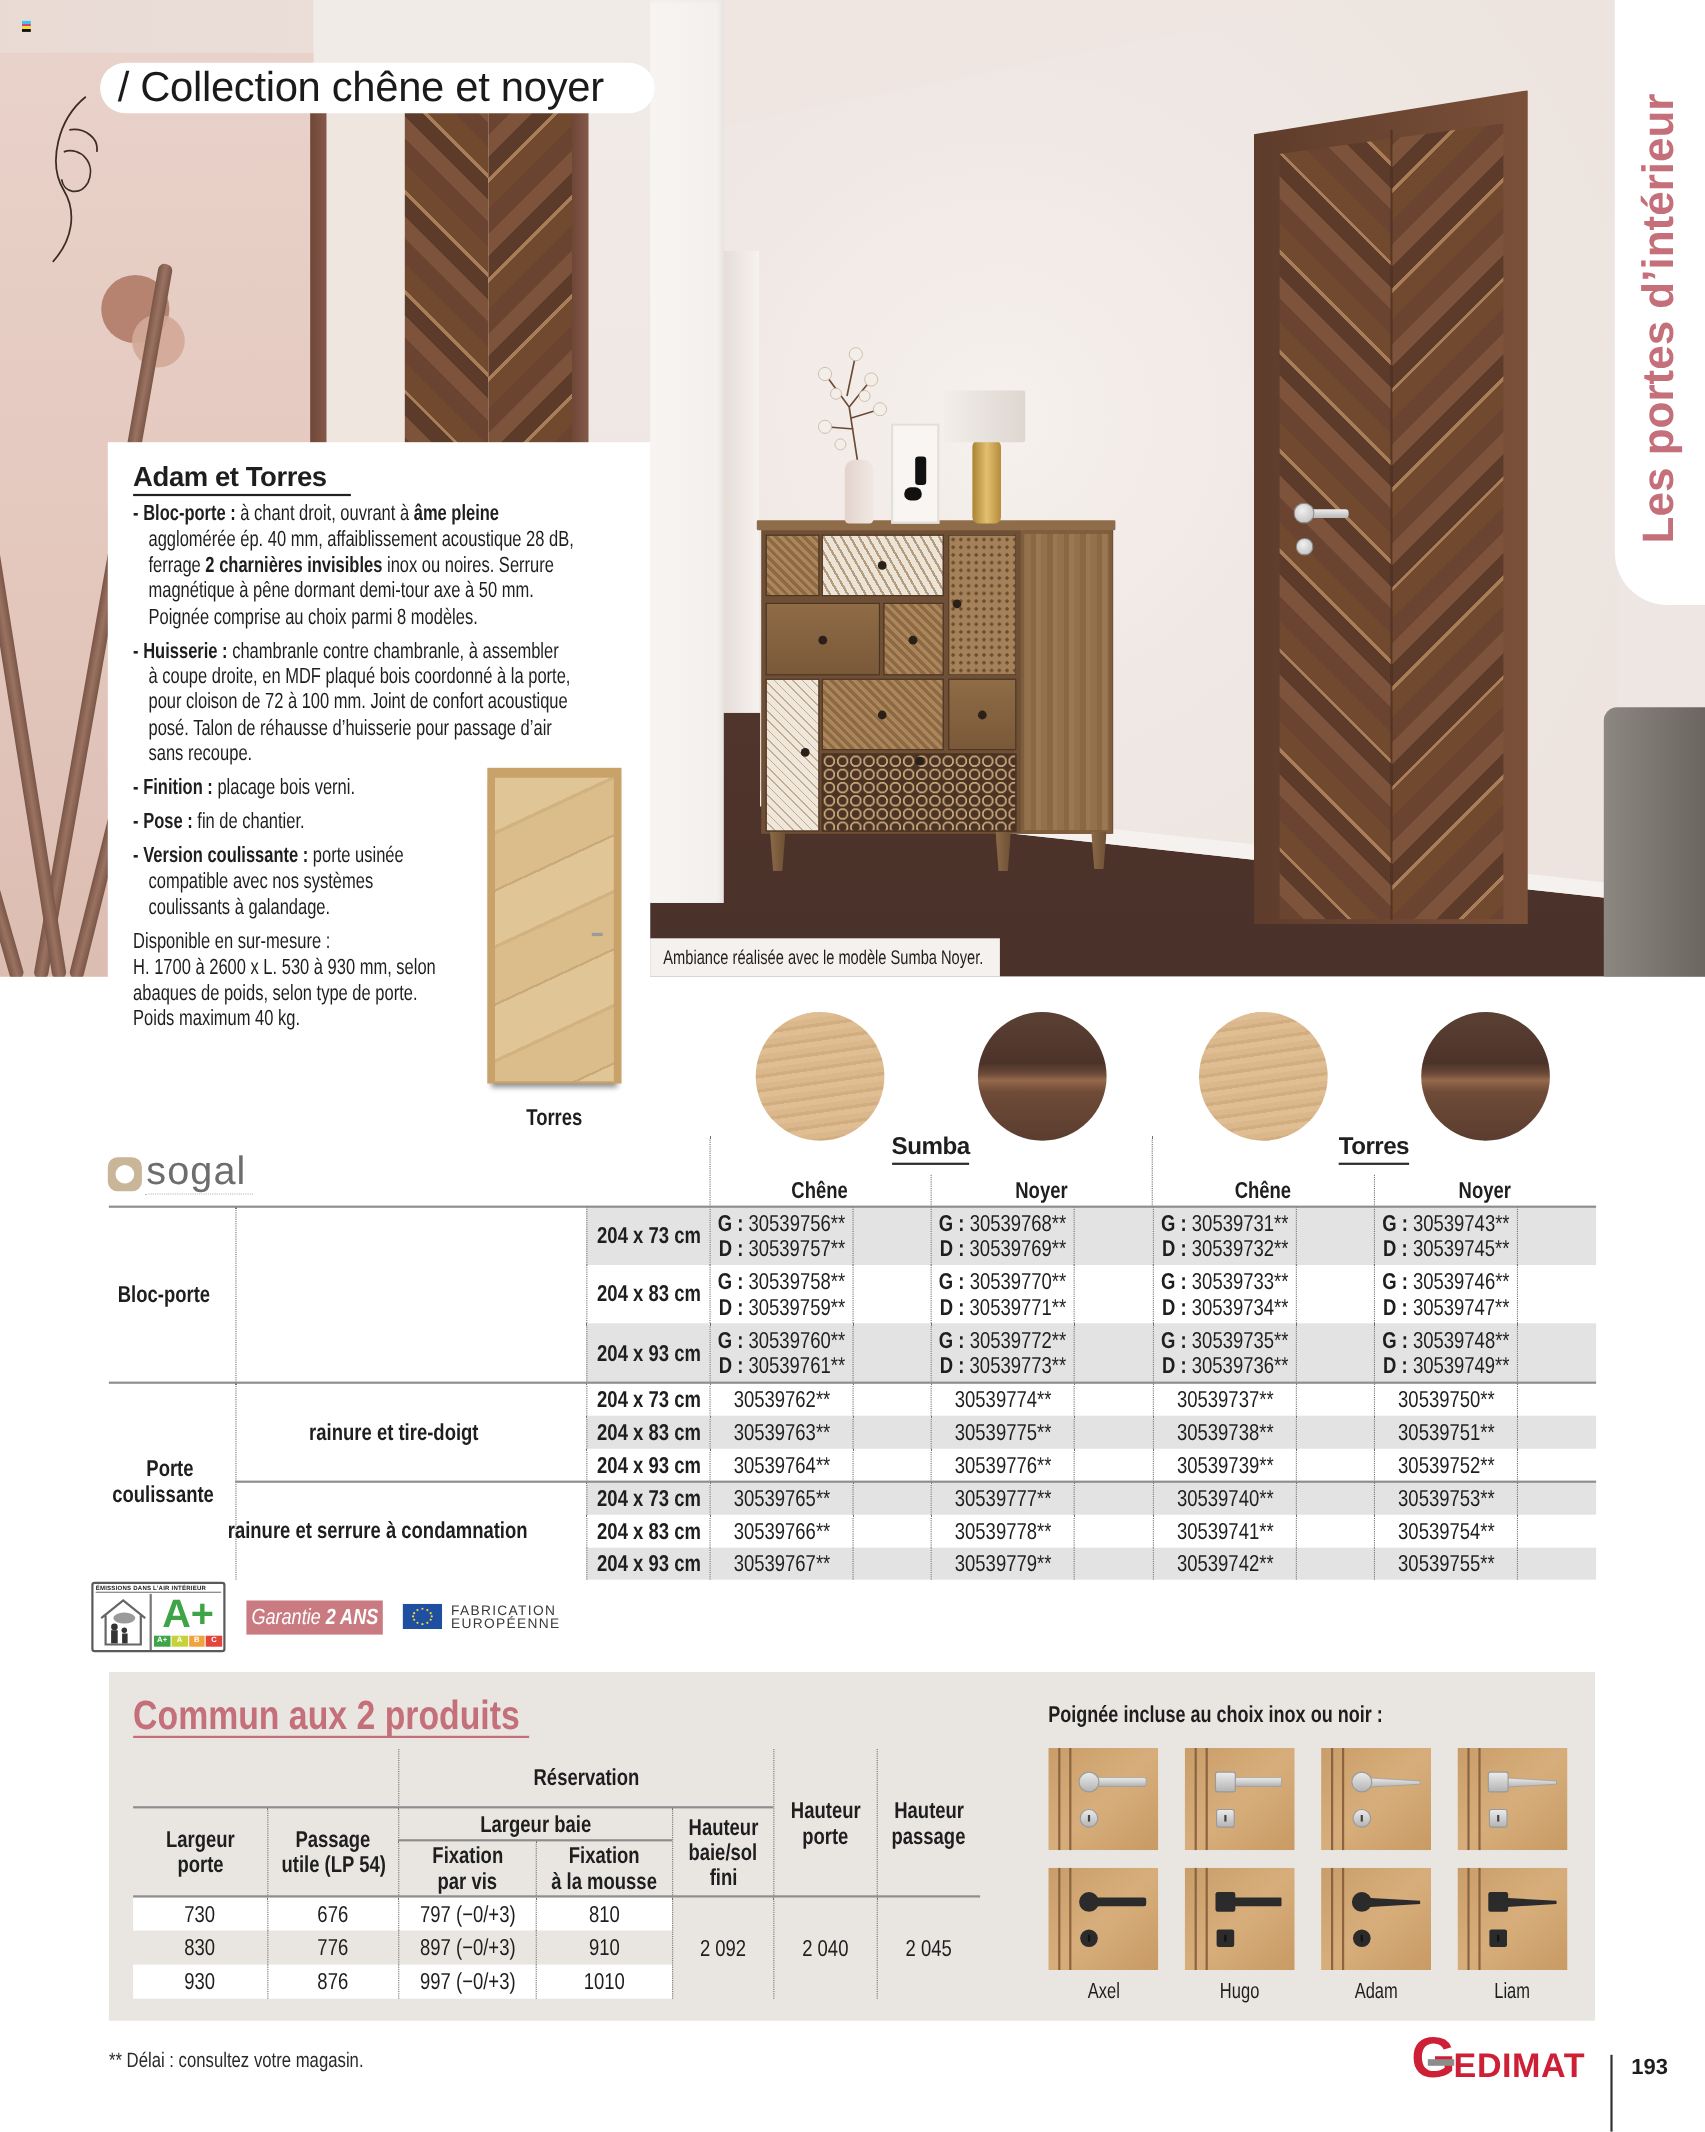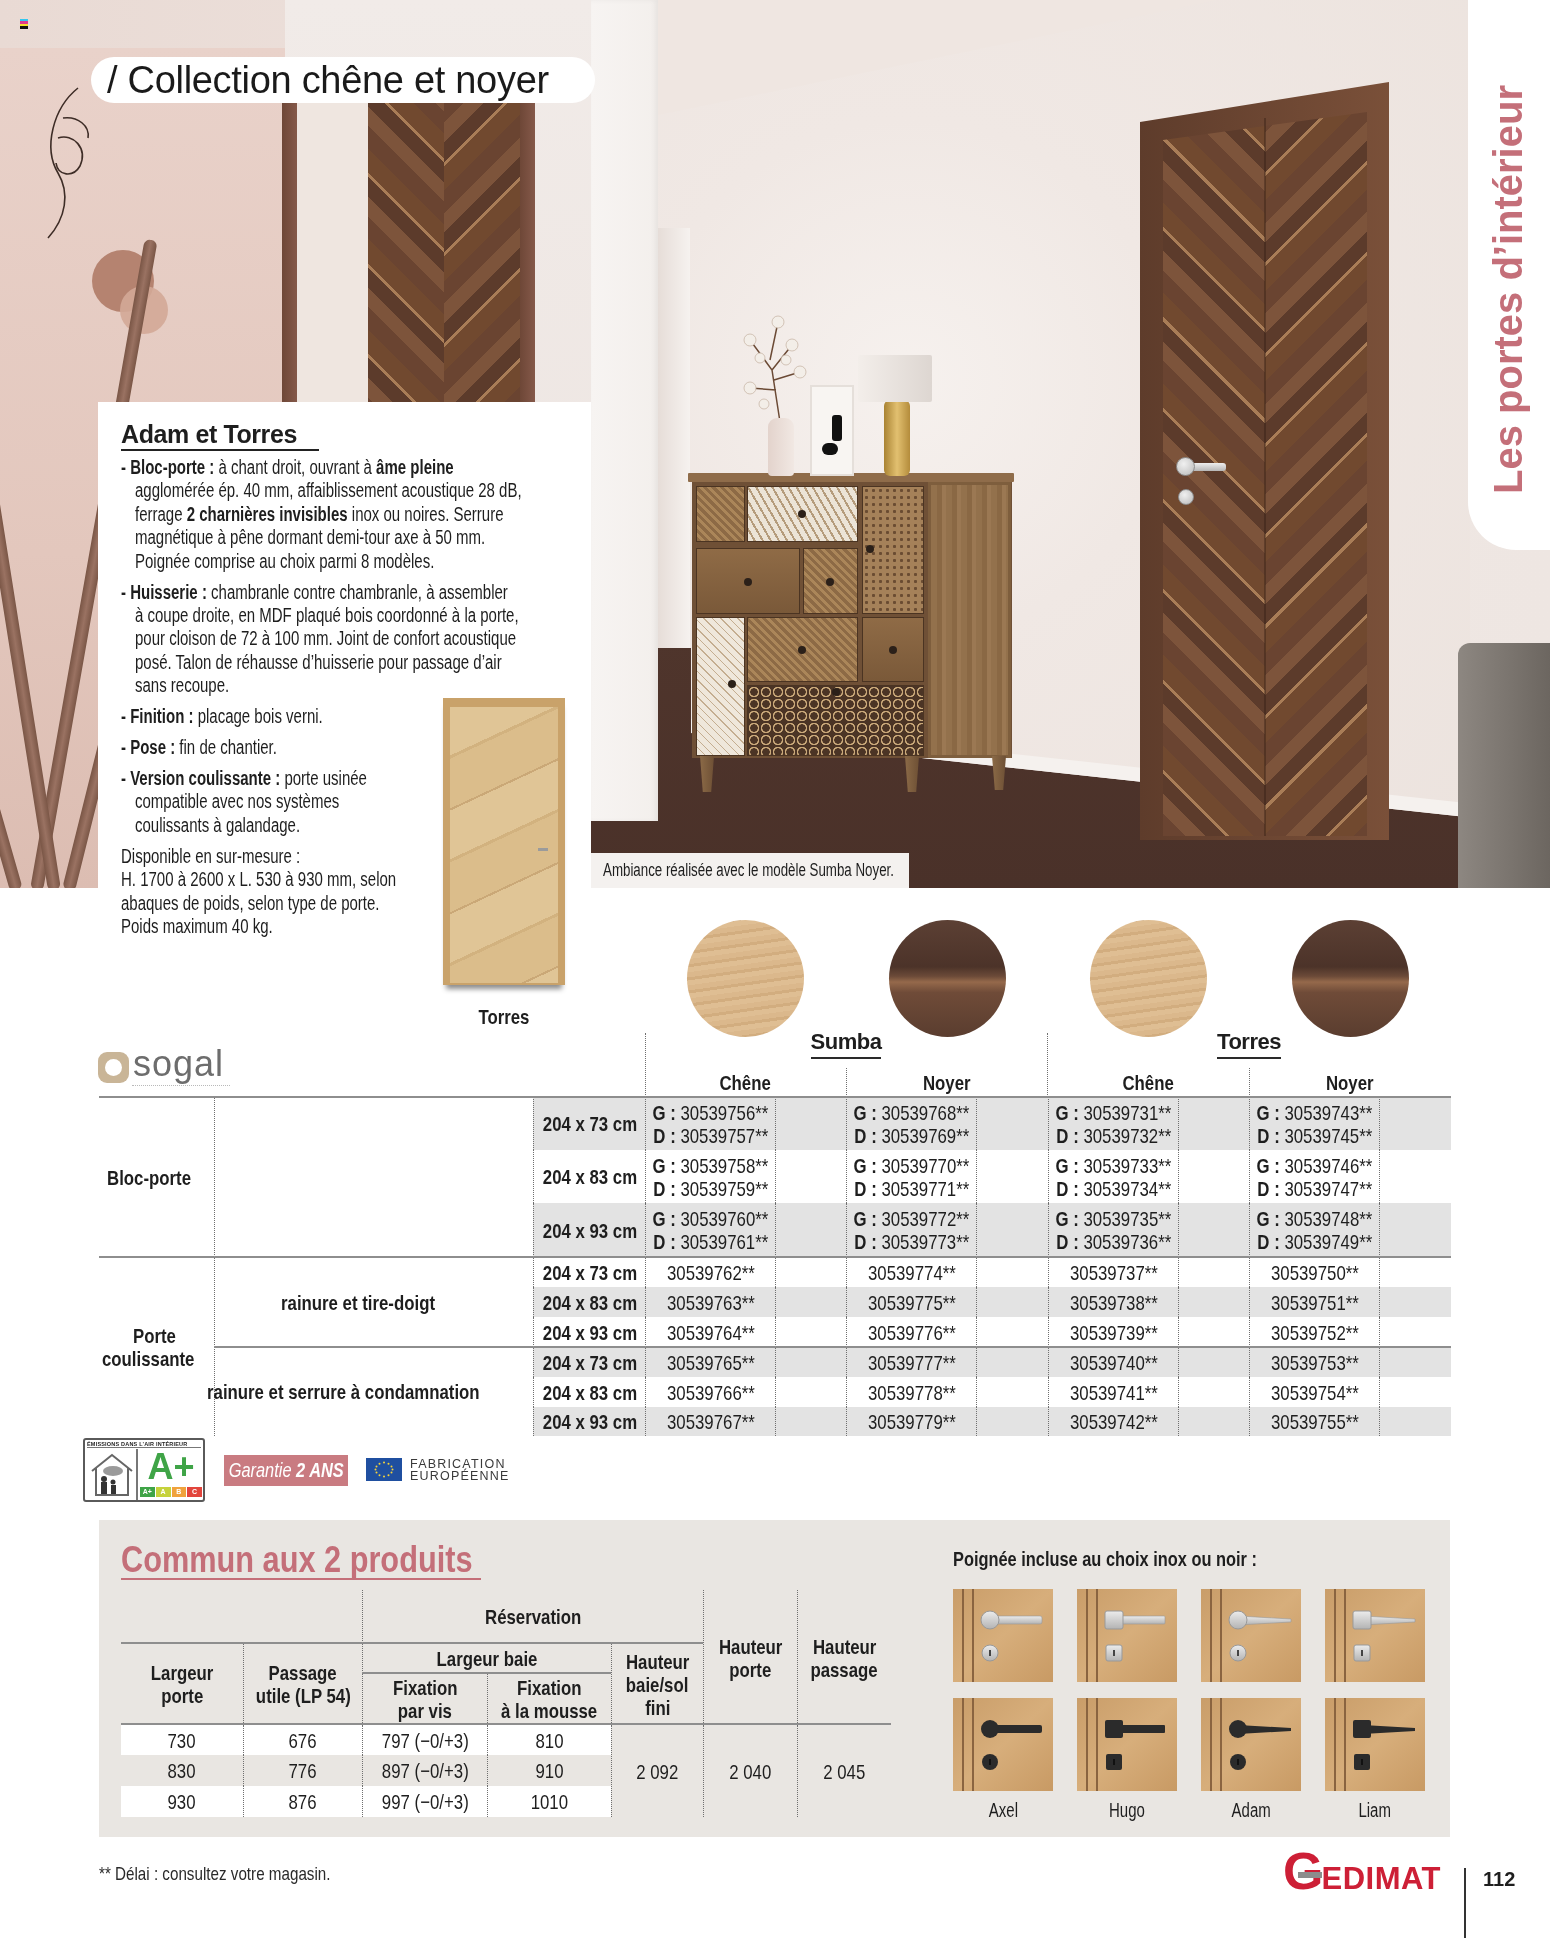--- a/index.html
+++ b/index.html
@@ -784,13 +784,13 @@
     <span class="t">Adam</span>
   </div>
 <div class="a hw-label" style="left:1325px">
     <span class="t">Liam</span>
   </div>
 
 <div class="a note">** Délai : consultez votre magasin.</div>
 <div class="a gedimat"><span class="g">G</span><span class="r">EDIMAT</span></div>
 <div class="a gd-bar"></div>
 <div class="a vline"></div>
-<div class="a pageno">112</div>
+<div class="a pageno">193</div>
 
 </body></html>

